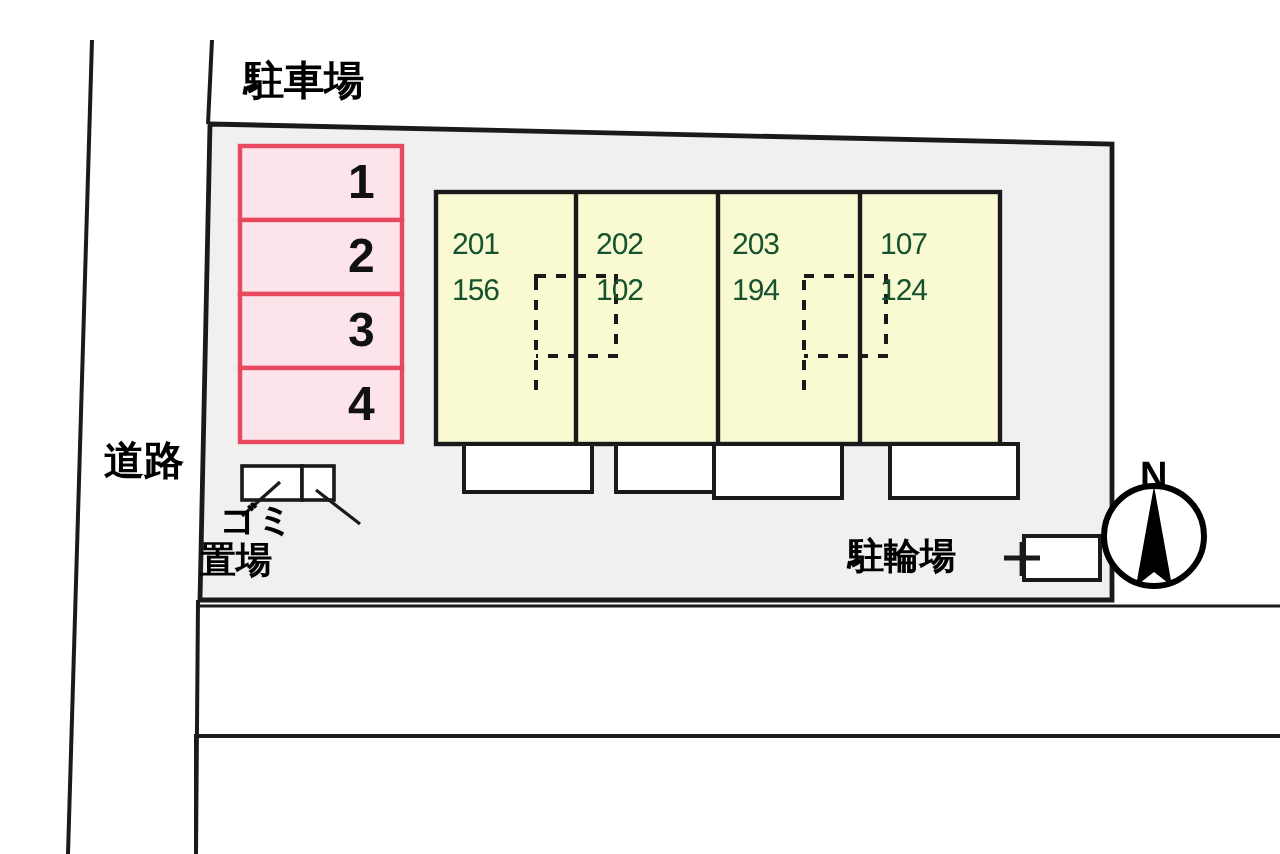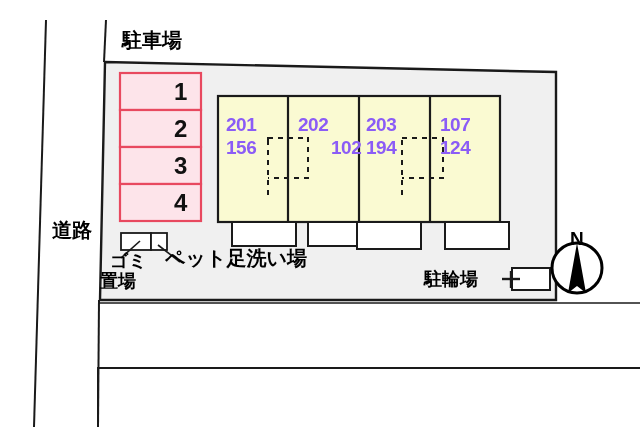--- a/index.html
+++ b/index.html
@@ -41,23 +41,23 @@
     position: absolute;
     font-family: "Liberation Sans", "DejaVu Sans", sans-serif;
     font-size: 24px;
     font-weight: 700;
     color: #111111;
     white-space: nowrap;
   }
   .unitnum {
     position: absolute;
     font-family: "Liberation Sans", "DejaVu Sans", sans-serif;
-    font-size: 19px;
-    font-weight: 700;
-    color: #8b5cf6;
+    font-size: 15px;
+    font-weight: 400;
+    color: #14532d;
     white-space: nowrap;
     letter-spacing: -0.5px;
   }
   .compass-n {
     position: absolute;
     font-family: "Liberation Sans", "DejaVu Sans", sans-serif;
     font-size: 19px;
     font-weight: 700;
     color: #000000;
   }
@@ -126,36 +126,35 @@
     </g>
   </svg>
 
   <div class="lbl lbl-jp" style="left:122px; top:30px;">駐車場</div>
 
   <div class="lbl lbl-jp" style="left:52px; top:220px;text-align:right;">道路</div>
 
   <div class="lbl lbl-jp-sm" style="left:110px; top:252px;">ゴミ</div>
   <div class="lbl lbl-jp-sm" style="left:100px; top:272px;">置場</div>
 
-  <div class="lbl lbl-jp" style="left:165px; top:248px;">ペット足洗い場</div>
 
   <div class="lbl lbl-jp-sm" style="left:424px; top:270px;">駐輪場</div>
 
   <div class="compass-n" style="left:570px; top:228px;">N</div>
 
   <div class="num" style="left:174px; top:78px;">1</div>
   <div class="num" style="left:174px; top:115px;">2</div>
   <div class="num" style="left:174px; top:152px;">3</div>
   <div class="num" style="left:174px; top:189px;">4</div>
 
   <div class="unitnum" style="left:226px; top:114px;">201</div>
   <div class="unitnum" style="left:226px; top:137px;">156</div>
 
   <div class="unitnum" style="left:298px; top:114px;">202</div>
-  <div class="unitnum" style="left:298px; top:137px;margin-left:33px;">102</div>
+  <div class="unitnum" style="left:298px; top:137px;">102</div>
 
   <div class="unitnum" style="left:366px; top:114px;">203</div>
   <div class="unitnum" style="left:366px; top:137px;">194</div>
 
   <div class="unitnum" style="left:440px; top:114px;">107</div>
   <div class="unitnum" style="left:440px; top:137px;">124</div>
 
 </div>
 
 </body></html>

